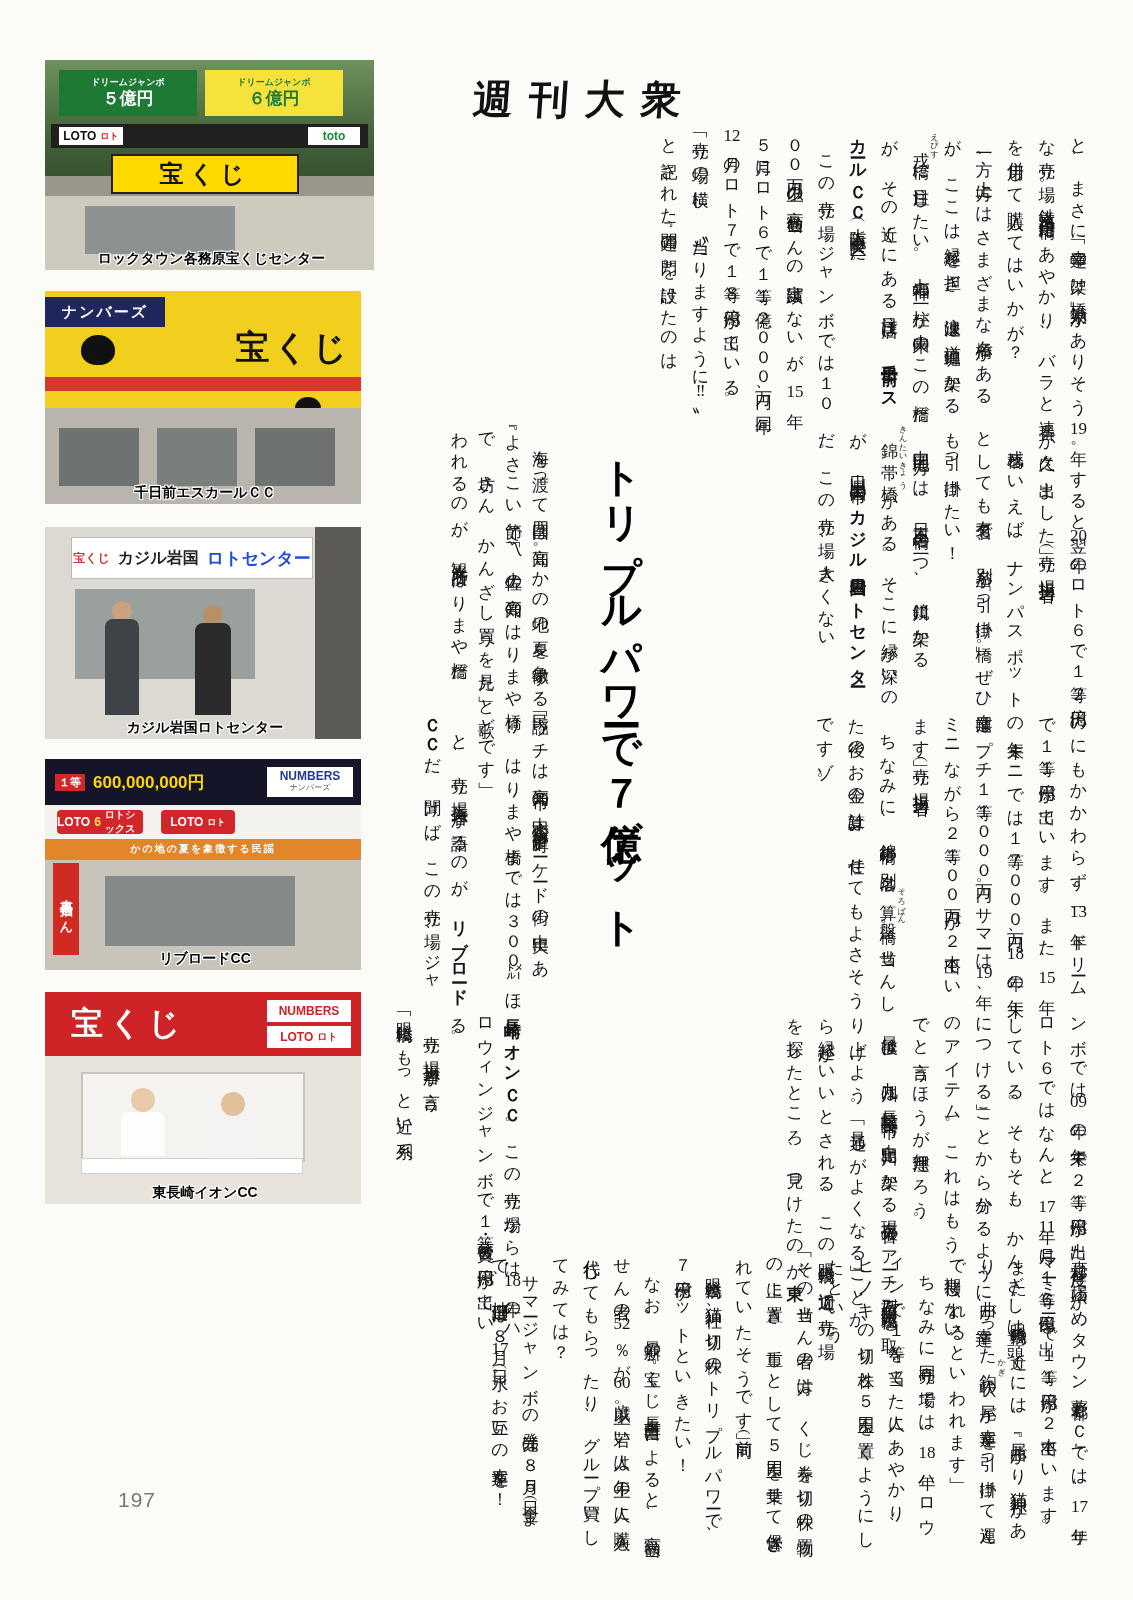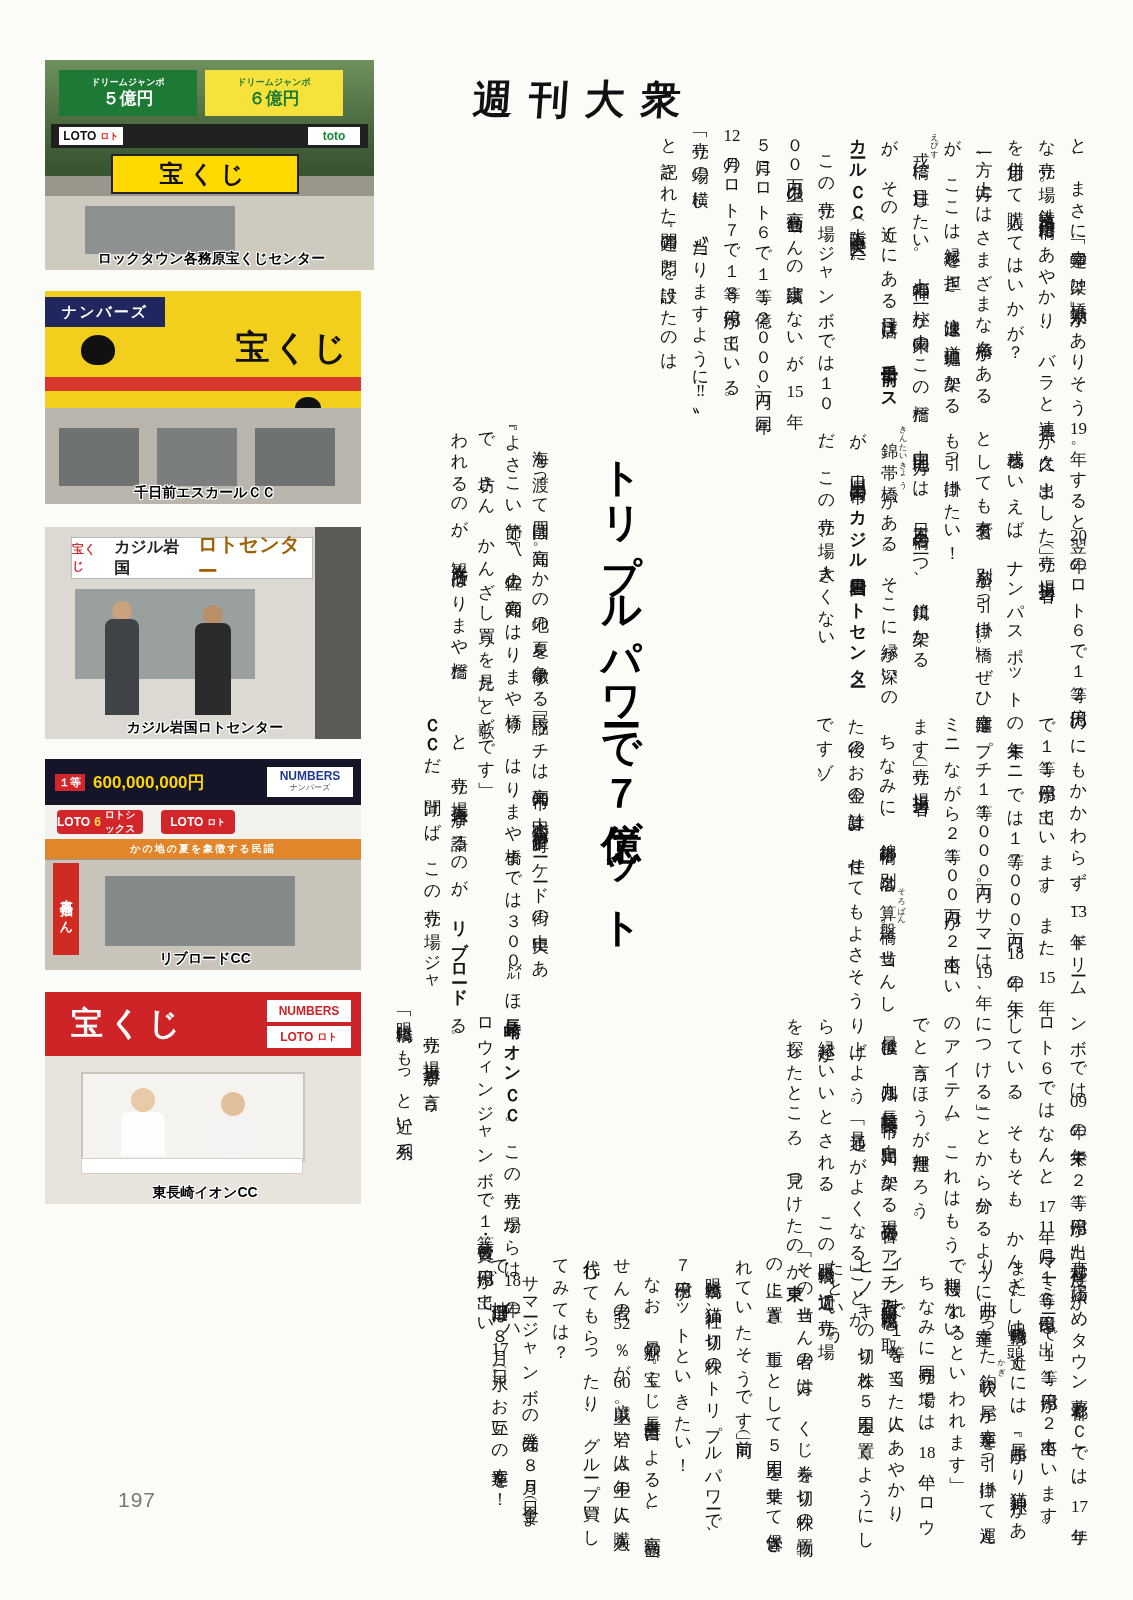--- a/index.html
+++ b/index.html
@@ -84,21 +84,21 @@
   .p2-shop{left:0;right:0;bottom:0;height:96px;background:#b9b5ac;}
   .p2-w1{left:14px;bottom:18px;width:80px;height:58px;background:#6e7372;}
   .p2-w2{left:112px;bottom:18px;width:80px;height:58px;background:#7a7f7e;}
   .p2-w3{left:210px;bottom:18px;width:80px;height:58px;background:#6e7372;}
   
   .p3-bg{inset:0;background:#dcd9d2;}
   .p3-side{right:0;top:0;bottom:0;width:46px;background:#5c5a55;}
   .p3-strip{left:26px;top:10px;width:240px;height:40px;background:#fff;border:1px solid #bbb;display:flex;align-items:center;justify-content:center;gap:8px;}
   .p3-t1{color:#c33;font-size:12px;font-weight:bold;font-family:"Liberation Sans",sans-serif;}
   .p3-t2{color:#222;font-size:16px;font-weight:bold;font-family:"Liberation Sans",sans-serif;}
-  .p3-t3{color:#a16207;font-size:20px;font-weight:bold;font-family:"Liberation Sans",sans-serif;}
+  .p3-t3{color:#1d4ed8;font-size:17px;font-weight:bold;font-family:"Liberation Sans",sans-serif;}
   .p3-win{left:30px;top:62px;width:180px;height:90px;background:#9aa09e;}
   .p3-p1{left:60px;top:92px;width:34px;height:96px;background:#3f4246;border-radius:8px 8px 0 0;}
   .p3-p1h{left:67px;top:74px;width:20px;height:20px;background:#caa27e;border-radius:50%;}
   .p3-p2{left:150px;top:96px;width:36px;height:92px;background:#2b2b2e;border-radius:8px 8px 0 0;}
   .p3-p2h{left:158px;top:78px;width:20px;height:20px;background:#b98f68;border-radius:50%;}
   
   .p4-top{left:0;right:0;top:0;height:46px;background:#15152a;display:flex;align-items:center;gap:8px;padding-left:10px;}
   .p4-rank{background:#d3262b;color:#fff;font-size:11px;padding:1px 4px;font-family:Liberation Sans, sans-serif;font-weight:bold;}
   .p4-amt{color:#ffd700;font-size:17px;font-weight:bold;font-family:"Liberation Sans",sans-serif;}
   .p4-numbox{position:absolute;right:8px;top:8px;width:86px;height:30px;background:#fff;color:#223a8f;font-size:12px;flex-direction:column;line-height:12px;}

